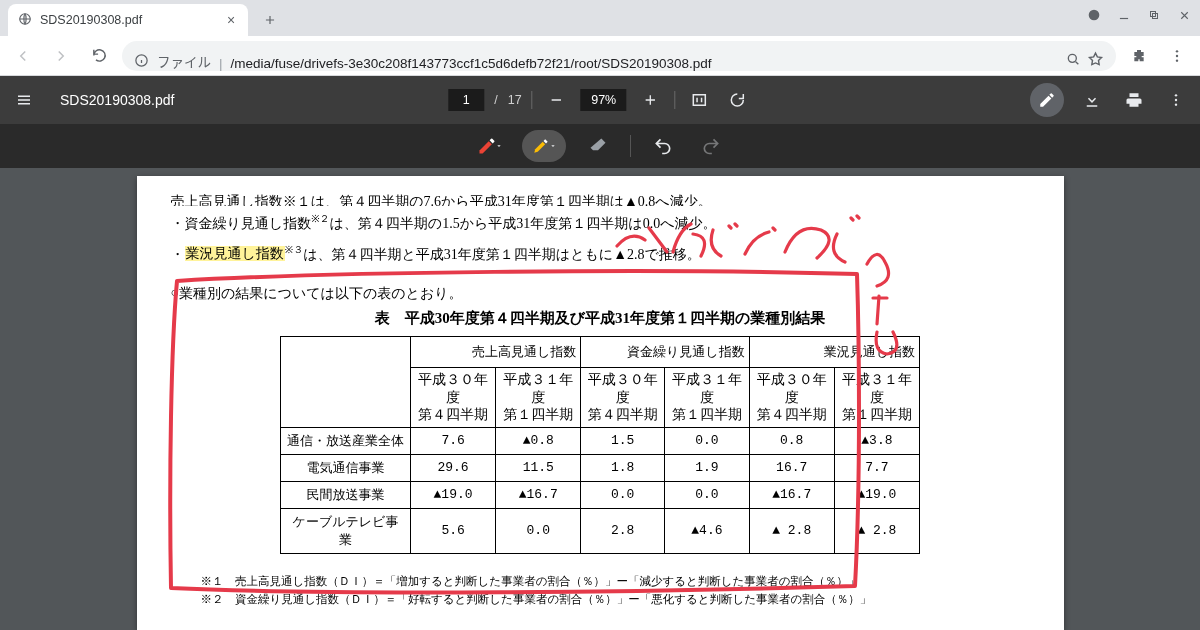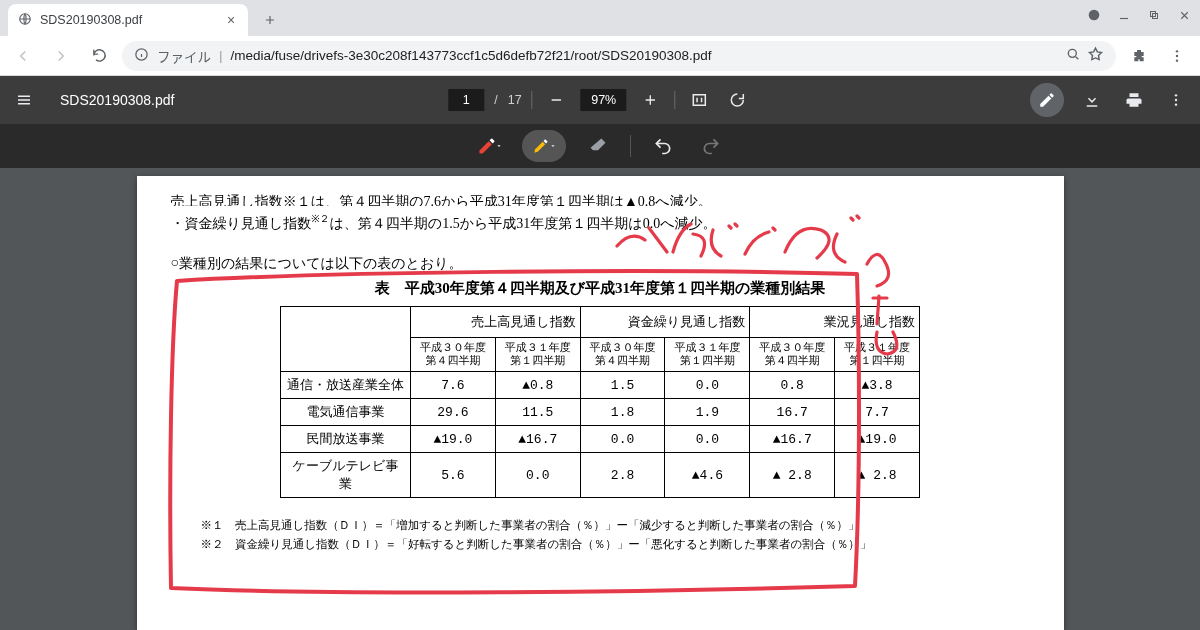--- a/index.html
+++ b/index.html
@@ -9,21 +9,21 @@
   .tab { width:240px; height:32px; background:#fff; border-radius:8px 8px 0 0; display:flex; align-items:center; padding:0 10px; gap:8px; font-size:12.5px; color:#3c4043; }
   .tab .globe { width:14px; height:14px; }
   .tab-close { margin-left:auto; width:14px; height:14px; display:flex; align-items:center; justify-content:center; color:#5f6368; font-size:14px; }
   .newtab { width:28px; height:28px; display:flex; align-items:center; justify-content:center; color:#5f6368; margin-left:8px; margin-bottom:2px; }
   .sysbuttons { position:absolute; right:2px; top:4px; display:flex; gap:2px; }
   .sysbuttons .sb { width:28px; height:22px; display:flex; align-items:center; justify-content:center; color:#5f6368; }
   
   .addrrow { height:40px; background:#fff; border-bottom:1px solid #d7d9dc; display:flex; align-items:center; padding:0 8px; gap:8px; }
   .navbtn { width:30px; height:30px; display:flex; align-items:center; justify-content:center; color:#bfc1c4; border-radius:50%; }
   .navbtn.active { color:#5f6368; }
-  .omnibox { flex:1; height:30px; background:#f1f3f4; border-radius:15px; display:flex; align-items:center; padding:0 12px; gap:8px; font-size:13.5px; color:#5f6368; }
+  .omnibox { flex:1; height:30px; background:#f1f3f4; border-radius:15px; display:flex; align-items:flex-end; padding:0 12px; gap:8px; font-size:13.5px; color:#5f6368; }
   .omnibox .scheme { color:#5f6368; }
   .omnibox .path { color:#202124; }
   .omni-right { margin-left:auto; display:flex; align-items:center; gap:6px; }
   .toolbtn { width:30px; height:30px; display:flex; align-items:center; justify-content:center; color:#5f6368; }
   
   .pdfbar { height:48px; background:#3c3c3c; display:flex; align-items:center; color:#e8eaed; padding:0 10px; gap:12px; font-size:13.5px; }
   .pdfbar .hamb { margin-right:10px; }
   .pdfbar-title { font-size:14px; color:#fff; }
   .pdfbar-center { position:absolute; left:50%; transform:translateX(-50%); display:flex; align-items:center; gap:10px; }
   .pagebox, .zoombox { background:#1b1b1b; width:36px; height:22px; display:flex; align-items:center; justify-content:center; font-size:12.5px; color:#fff; }
@@ -42,21 +42,21 @@
   .page { width:927px; background:#fff; box-shadow:0 2px 6px rgba(0,0,0,.4); margin-top:8px; padding:14px 34px 24px 34px; font-family:"Hiragino Mincho ProN","Yu Mincho","MS Mincho",serif; color:#000; position:relative; }
   .page .clip { height:16px; overflow:hidden; font-size:14px; line-height:24px; }
   .page p { font-size:14px; line-height:26px; }
   .hl { background:#fff39a; padding:0 1px; }
   .sub { margin-top:18px; font-size:14px; display:flex; }
   .sub .mark { font-size:14px; }
   .tcaption { text-align:center; font-weight:bold; font-size:15px; margin:6px auto 8px auto; }
   table.res { border-collapse:collapse; width:640px; margin:0 auto; font-size:13px; }
   table.res th, table.res td { border:1.2px solid #000; text-align:center; }
   table.res thead th.grp { font-weight:normal; padding:6px 4px;text-align:right; }
-  table.res thead th.sml { font-size:11px; line-height:1.25; font-weight:normal; padding:3px 2px; }
+  table.res thead th.sml { font-size:14px; line-height:1.25; font-weight:normal; padding:3px 2px; }
   table.res tbody th { font-weight:normal; padding:4px 6px; text-align:center; }
   table.res tbody td { padding:4px 2px; font-family:"MS Mincho","Courier New",monospace; }
   .notes { font-size:11.5px; margin-top:18px; line-height:1.6; padding-left:30px; }
   .udl { }
   
   .ink { position:absolute; left:0; top:0; pointer-events:none; }
 </style>
 </head>
 <body>
 
@@ -248,20 +248,23 @@
       </svg>
     </div>
 </div>
 
 <div class="stage">
   <div class="page">
     <div class="clip">売上高見通し指数※１は、第４四半期の7.6から平成31年度第１四半期は▲0.8へ減少。</div>
     <p>
       <span>・資金繰り見通し指数</span><sup style="font-size:10px">※２</sup><span>は、第４四半期の1.5から平成31年度第１四半期は0.0へ減少。</span>
     </p>
+    <p>
+      <span>・</span><span class="hl">業況見通し指数</span><sup style="font-size:10px">※３</sup><span>は、第４四半期と平成31年度第１四半期はともに▲2.8で推移。</span>
+    </p>
 
     <div class="sub">
       <span class="mark">○</span>
       <span>業種別の結果については以下の表のとおり。</span>
     </div>
     <div class="tcaption">表　平成30年度第４四半期及び平成31年度第１四半期の業種別結果</div>
 
     <table class="res">
       <thead>
         <tr>

